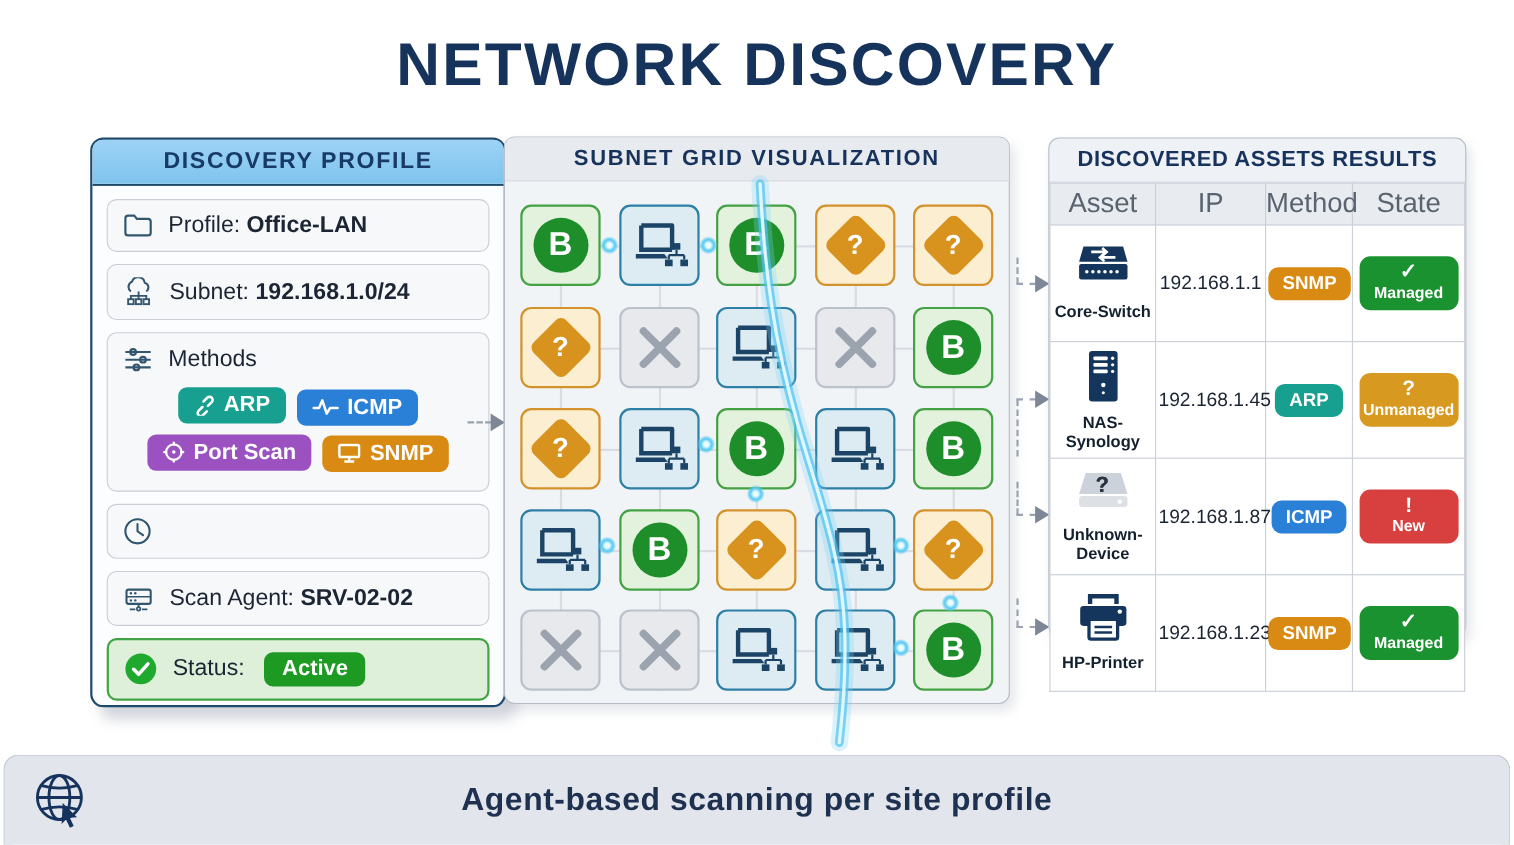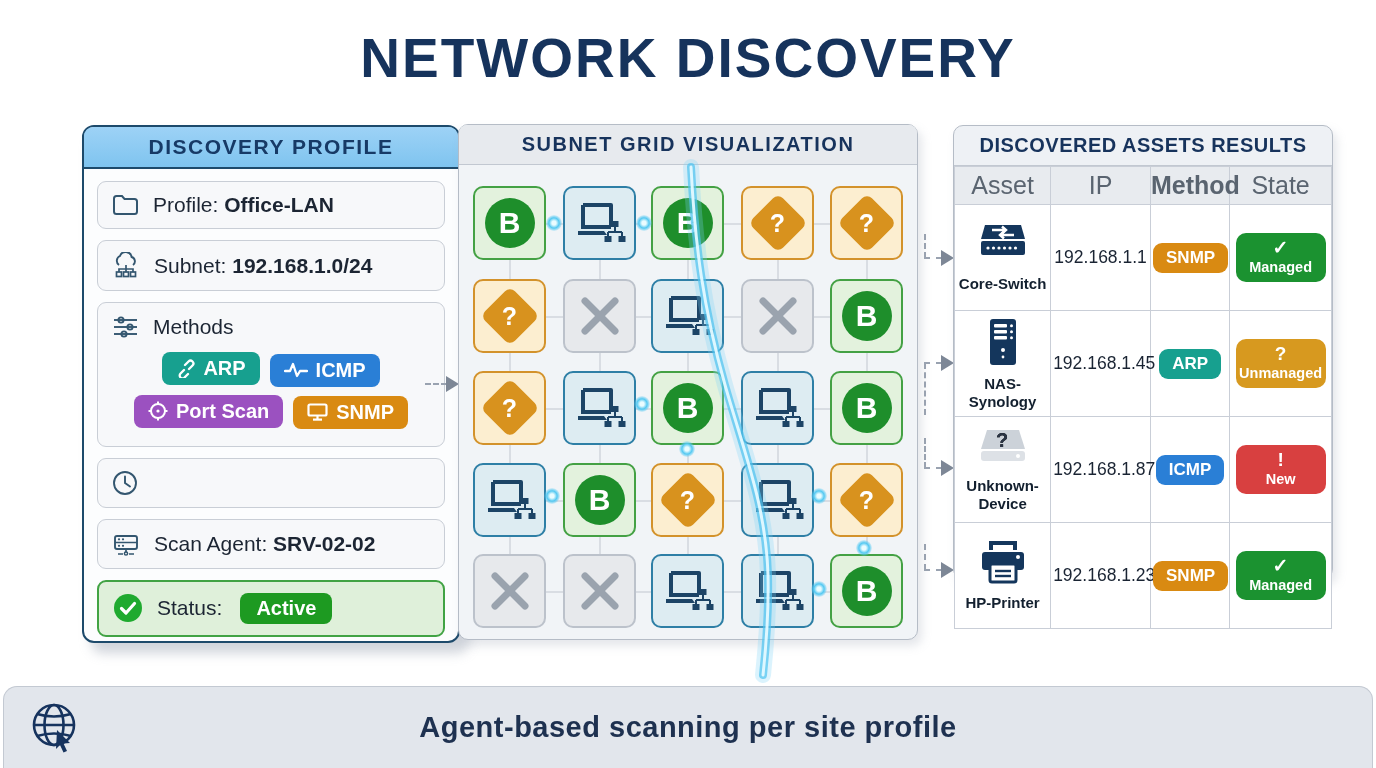--- a/index.html
+++ b/index.html
@@ -548,21 +548,21 @@
     <div class="arrow-head" style="left: 941px; top: 562px;"></div>
   </div>
 
 <div class="panel" id="results-panel">
   <div class="panel-head">DISCOVERED ASSETS RESULTS</div>
   <table id="results-table">
     <thead>
         <tr id="results-head">
           <th style="width: 25.5%;">Asset</th>
           <th style="width: 26.5%;">IP</th>
-          <th style="width: 21%; font-weight: bold;">Method</th>
+          <th style="width: 21%;">Method</th>
           <th style="width: 27%;">State</th>
         </tr>
       </thead>
     <tbody id="results-body">
         <tr>
           <td>
             <div><svg width="50" height="44" viewBox="0 0 50 44">
                 <path d="M7 2 H43 L47 16 H3 Z" fill="#14365c"></path>
                 <rect x="3" y="18" width="44" height="14" rx="2" fill="#14365c"></rect>
                 <g stroke="#fff" stroke-width="2.4" fill="none">

